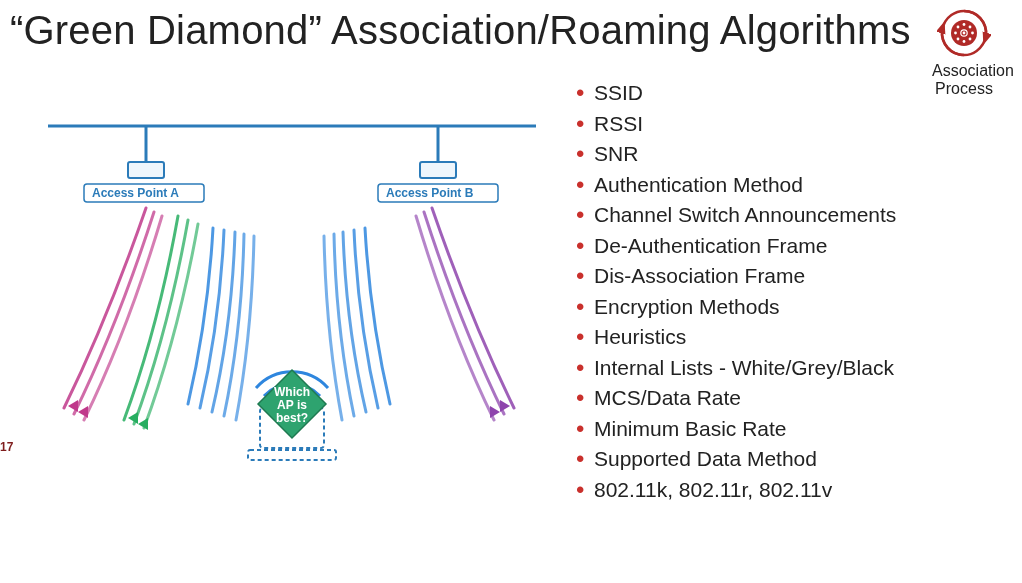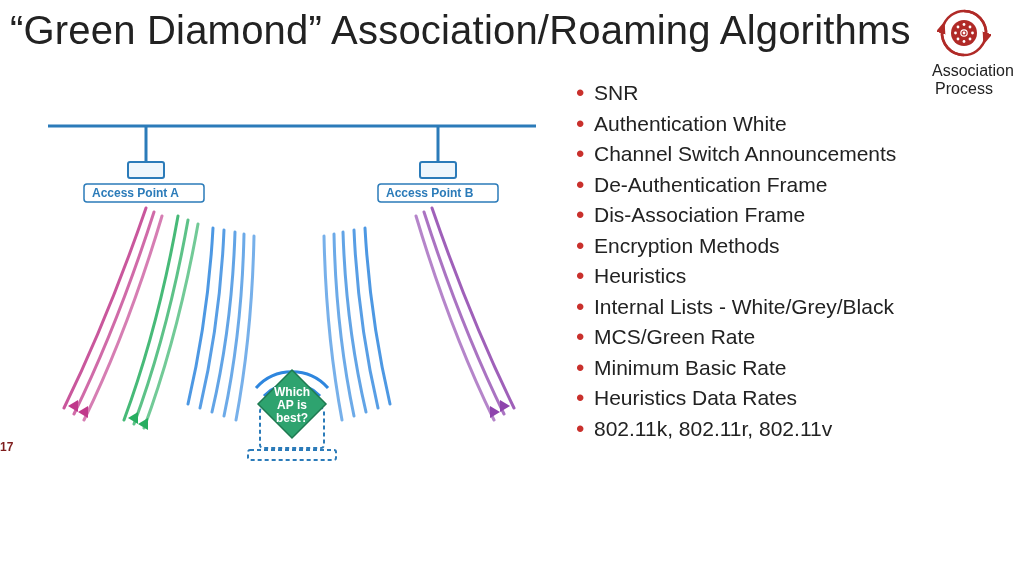--- a/index.html
+++ b/index.html
@@ -215,29 +215,31 @@
         <polygon points="254,262 288,296 254,330 220,296" fill="#2ea36f" stroke="#1f7a51" stroke-width="1.5"></polygon>
         <text class="callout-text" x="254" y="288">Which</text>
         <text class="callout-text" x="254" y="301">AP is</text>
         <text class="callout-text" x="254" y="314">best?</text>
       </g>
     </svg>
   </div>
 
   <div class="bullets">
     <ul id="bullet-list">
+        <li>SSID</li>
+        <li>RSSI</li>
         <li>SNR</li>
-        <li>Authentication White</li>
+        <li>Authentication Method</li>
         <li>Channel Switch Announcements</li>
         <li>De-Authentication Frame</li>
         <li>Dis-Association Frame</li>
         <li>Encryption Methods</li>
         <li>Heuristics</li>
         <li>Internal Lists - White/Grey/Black</li>
-        <li>MCS/Green Rate</li>
+        <li>MCS/Data Rate</li>
         <li>Minimum Basic Rate</li>
-        <li>Heuristics Data Rates</li>
+        <li>Supported Data Method</li>
         <li>802.11k, 802.11r, 802.11v</li>
       </ul>
   </div>
 
   <div class="pagenum">17</div>
 </div>
 
 </body></html>

